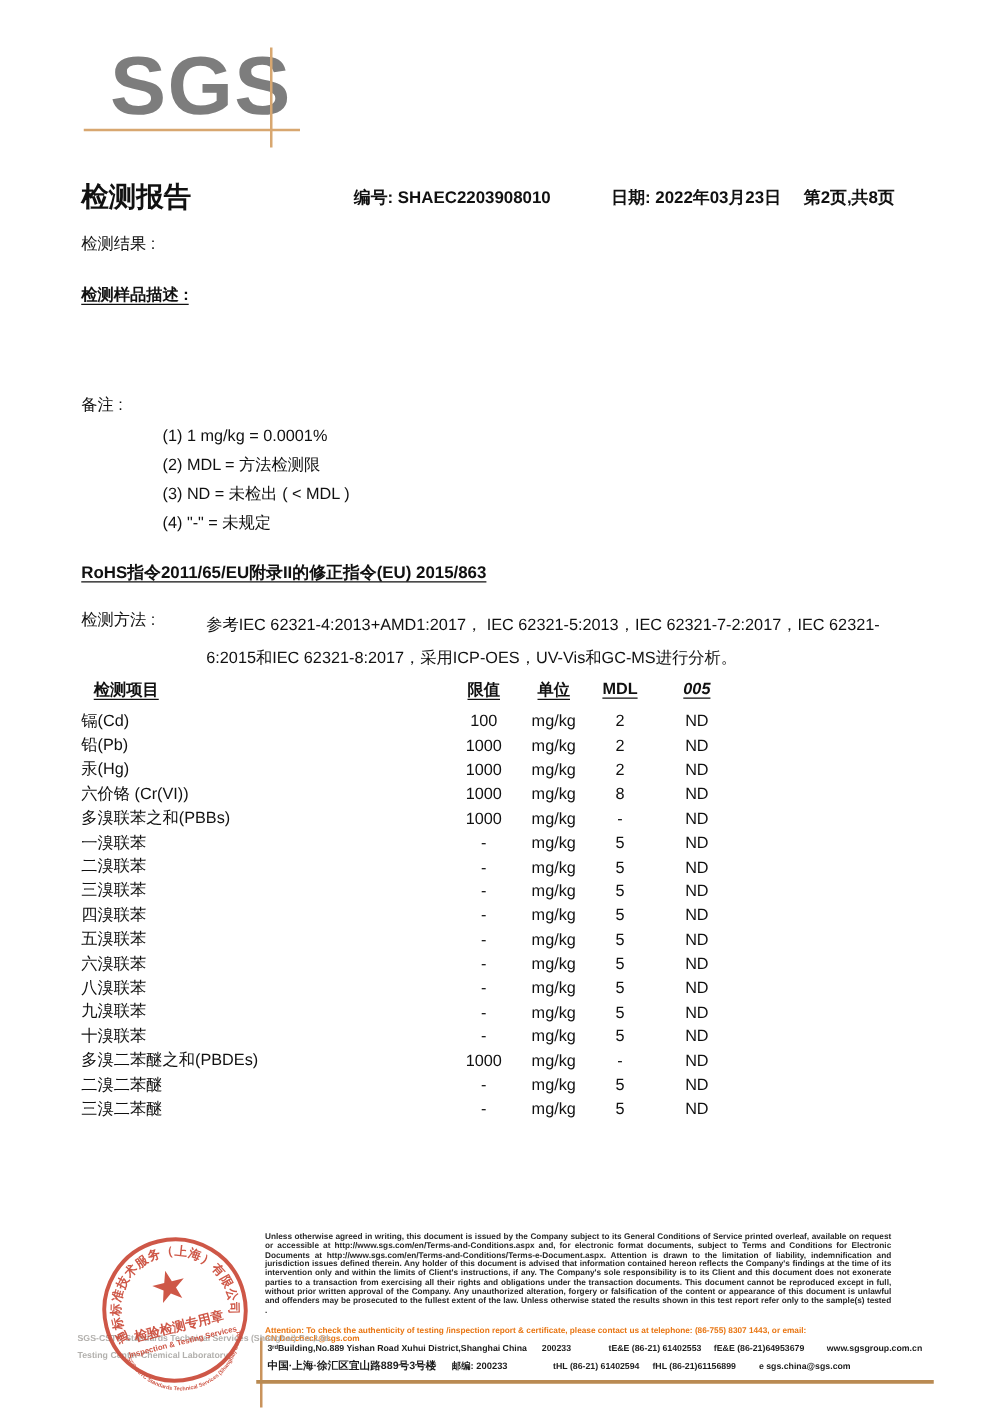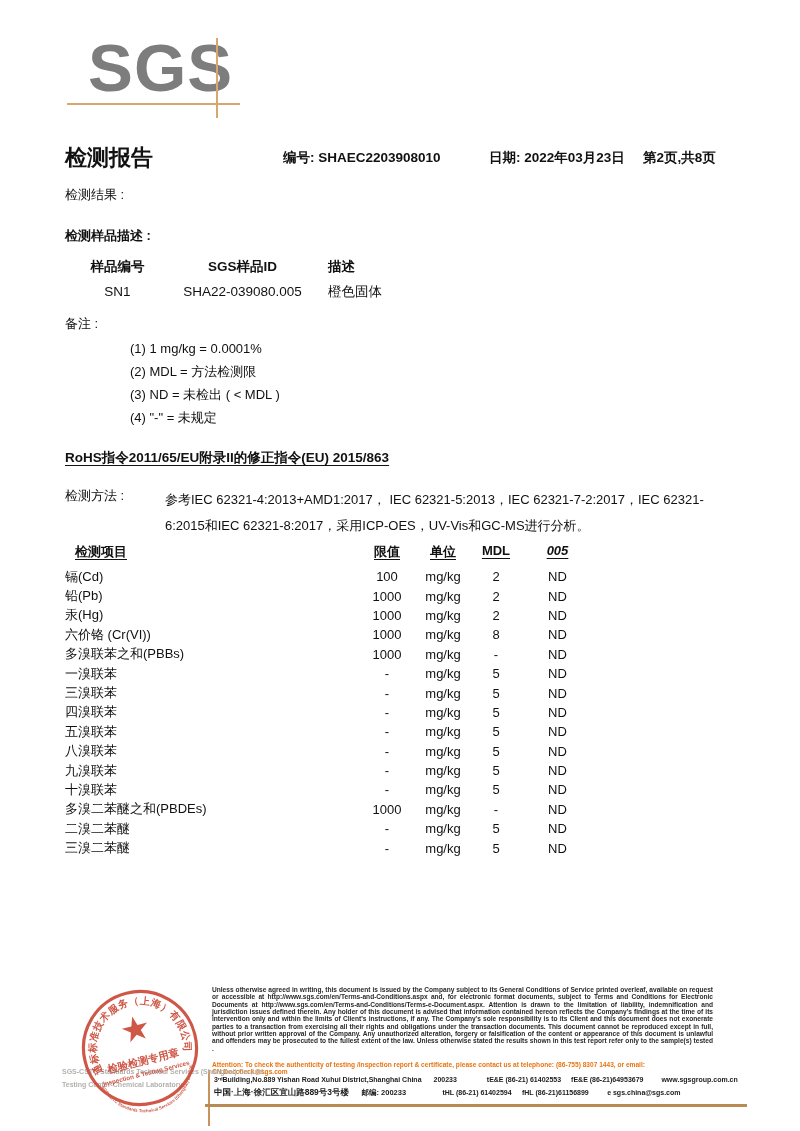--- a/index.html
+++ b/index.html
@@ -15,21 +15,21 @@
 
   
   .doc-title { position:absolute; left:65px; top:143px; font-size:22px; font-weight:bold; }
   .report-no { position:absolute; left:283px; top:149px; font-size:13.5px; font-weight:bold; }
   .report-date { position:absolute; left:489px; top:149px; font-size:13.5px; font-weight:bold; }
   .page-info { position:absolute; left:643px; top:149px; font-size:13.5px; font-weight:bold; }
 
   .results-label { position:absolute; left:65px; top:186px; font-size:13px; }
 
   .sample-title { position:absolute; left:65px; top:227px; font-size:13px; font-weight:bold;
-                  text-underline-offset:3px; }
+                  text-decoration:underline; text-underline-offset:3px; }
 
   .sample-table { position:absolute; left:60px; top:254px; border-collapse:collapse; table-layout:fixed; }
   .sample-table th, .sample-table td { font-size:13.5px; padding:0; height:25px; vertical-align:middle; }
   .sample-table th { font-weight:bold; }
   .sample-table .sc0 { width:115px; text-align:center; }
   .sample-table .sc1 { width:135px; text-align:center; }
   .sample-table .sc2 { width:160px; text-align:left; padding-left:18px; }
 
   .notes-title { position:absolute; left:65px; top:315px; font-size:13px; }
   .notes { position:absolute; left:130px; top:337px; font-size:13px; line-height:23px; }
@@ -87,36 +87,20 @@
   <div class="logo-vline"></div>
 
   <div class="doc-title">检测报告</div>
   <div class="report-no">编号: SHAEC2203908010</div>
   <div class="report-date">日期: 2022年03月23日</div>
   <div class="page-info">第2页,共8页</div>
 
   <div class="results-label">检测结果 :</div>
 
   <div class="sample-title">检测样品描述 :</div>
-  <table class="sample-table">
-    <thead>
-      <tr>
-        <th class="sc0">样品编号</th>
-        <th class="sc1">SGS样品ID</th>
-        <th class="sc2">描述</th>
-      </tr>
-    </thead>
-    <tbody>
-      <tr>
-        <td class="sc0">SN1</td>
-        <td class="sc1">SHA22-039080.005</td>
-        <td class="sc2">橙色固体</td>
-      </tr>
-    </tbody>
-  </table>
 
   <div class="notes-title">备注 :</div>
   <div class="notes">
     <div>(1) 1 mg/kg = 0.0001%</div>
     <div>(2) MDL = 方法检测限</div>
     <div>(3) ND = 未检出 ( &lt; MDL )</div>
     <div>(4) "-" = 未规定</div>
   </div>
 
   <div class="rohs-heading">RoHS指令2011/65/EU附录II的修正指令(EU) 2015/863</div>
@@ -177,35 +161,49 @@
           <td class="c4">ND</td>
         </tr>
         <tr>
           <td class="c0">一溴联苯</td>
           <td class="c1">-</td>
           <td class="c2">mg/kg</td>
           <td class="c3">5</td>
           <td class="c4">ND</td>
         </tr>
         <tr>
+          <td class="c0">二溴联苯</td>
+          <td class="c1">-</td>
+          <td class="c2">mg/kg</td>
+          <td class="c3">5</td>
+          <td class="c4">ND</td>
+        </tr>
+        <tr>
           <td class="c0">三溴联苯</td>
           <td class="c1">-</td>
           <td class="c2">mg/kg</td>
           <td class="c3">5</td>
           <td class="c4">ND</td>
         </tr>
         <tr>
           <td class="c0">四溴联苯</td>
           <td class="c1">-</td>
           <td class="c2">mg/kg</td>
           <td class="c3">5</td>
           <td class="c4">ND</td>
         </tr>
         <tr>
           <td class="c0">五溴联苯</td>
+          <td class="c1">-</td>
+          <td class="c2">mg/kg</td>
+          <td class="c3">5</td>
+          <td class="c4">ND</td>
+        </tr>
+        <tr>
+          <td class="c0">六溴联苯</td>
           <td class="c1">-</td>
           <td class="c2">mg/kg</td>
           <td class="c3">5</td>
           <td class="c4">ND</td>
         </tr>
         <tr>
           <td class="c0">八溴联苯</td>
           <td class="c1">-</td>
           <td class="c2">mg/kg</td>
           <td class="c3">5</td>

